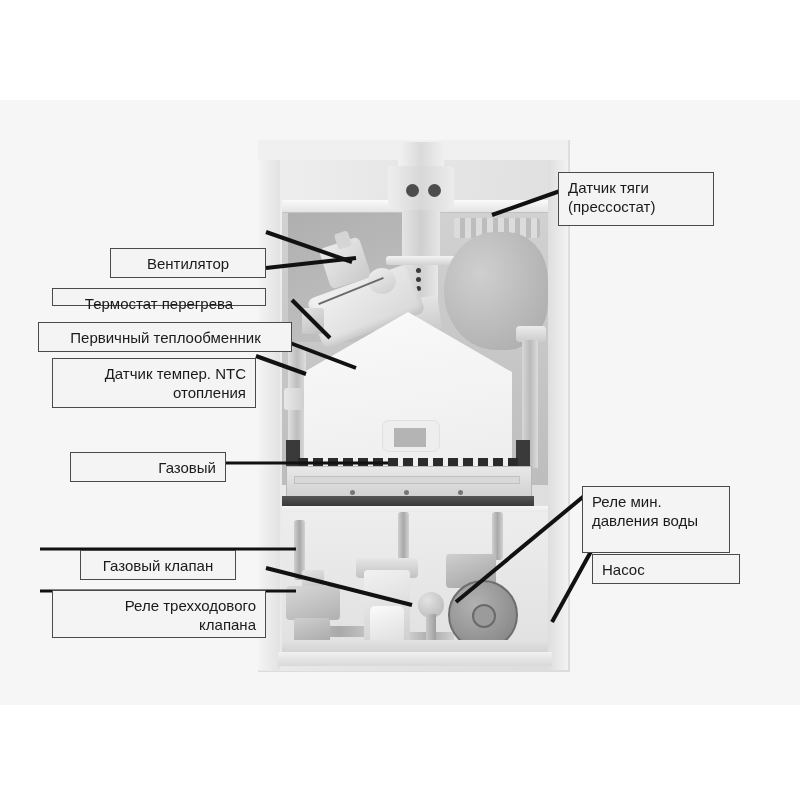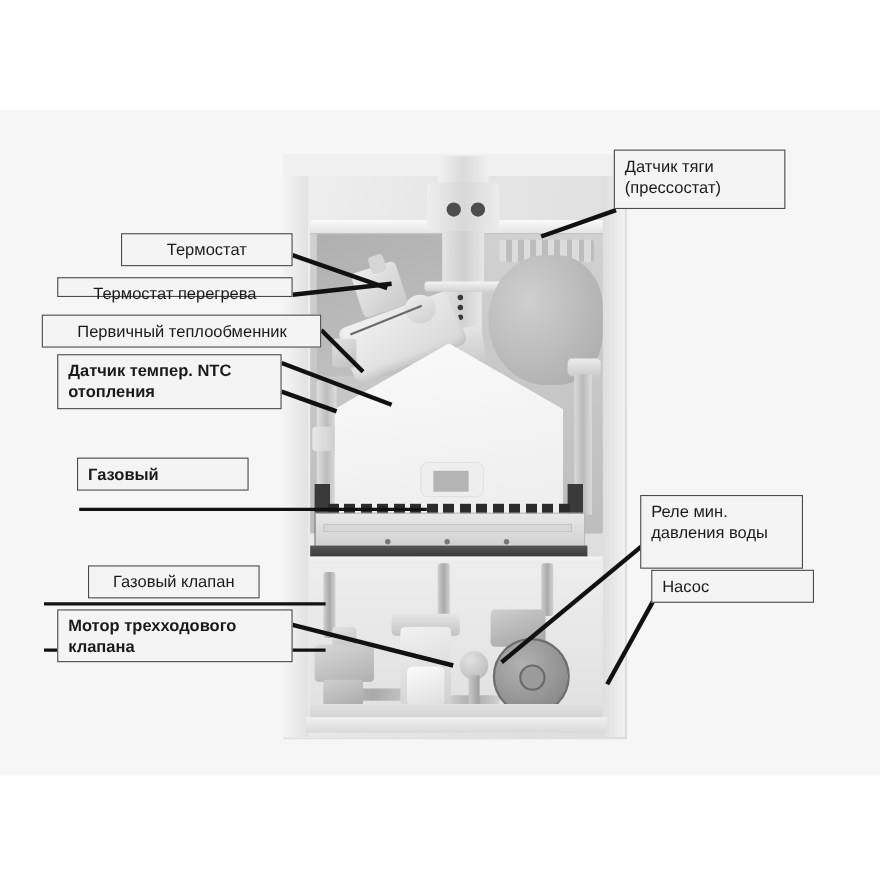--- a/index.html
+++ b/index.html
@@ -155,22 +155,22 @@
             border-radius:50%;}
   .pressure-stem{position:absolute;left:168px;top:474px;width:10px;height:30px;
             background:linear-gradient(90deg,#c9c9c9,#9e9e9e);}
 
   .bottom-cap{position:absolute;left:20px;top:512px;width:274px;height:14px;
             background:linear-gradient(180deg,#f1f1f1,#d9d9d9);}
 
   
   .label{position:absolute;background:#f4f4f4;border:1px solid #4a4a4a;
          color:#1a1a1a;font-size:15px;line-height:19px;
-         padding:5px 9px;box-sizing:border-box;white-space:pre-line;}
-  .label.r{text-align:left;font-weight:bold;}
+         padding:5px 9px;box-sizing:border-box;white-space:pre-line;margin-top:36px;}
+  .label.r{text-align:right;}
   .label.c{text-align:center;}
 
   
   svg.leads{position:absolute;left:0;top:0;width:800px;height:800px;
             pointer-events:none;}
 </style>
 </head>
 <body>
 
 <div id="stage">
@@ -273,34 +273,34 @@
     <line x1="266" y1="568" x2="412" y2="605" stroke="#111" stroke-width="4"></line>
 
     <line x1="584" y1="496" x2="456" y2="602" stroke="#111" stroke-width="4"></line>
 
     <line x1="594" y1="546" x2="552" y2="622" stroke="#111" stroke-width="4"></line>
   </svg>
 
   <div class="label" style="left:558px;top:136px;width:156px;height:54px;">Датчик тяги
 (прессостат)</div>
 
-  <div class="label c" style="left:110px;top:212px;width:156px;height:30px;">Термостат</div>
+  <div class="label c" style="left:110px;top:212px;width:156px;height:30px;">Вентилятор</div>
 
   <div class="label c" style="left:52px;top:252px;width:214px;height:18px;">Термостат перегрева</div>
 
   <div class="label c" style="left:38px;top:286px;width:254px;height:30px;padding-left:10px;">Первичный теплообменник</div>
 
   <div class="label r" style="left:52px;top:322px;width:204px;height:50px;">Датчик темпер. NTC
 отопления</div>
 
   <div class="label r" style="left:70px;top:416px;width:156px;height:30px;">Газовый</div>
 
   <div class="label c" style="left:80px;top:514px;width:156px;height:30px;">Газовый клапан</div>
 
-  <div class="label r" style="left:52px;top:554px;width:214px;height:48px;">Мотор трехходового
+  <div class="label r" style="left:52px;top:554px;width:214px;height:48px;">Реле трехходового
 клапана</div>
 
   <div class="label" style="left:582px;top:450px;width:148px;height:67px;">Реле мин.
 давления воды</div>
 
   <div class="label" style="left:592px;top:518px;width:148px;height:30px;">Насос</div>
 
 </div>
 
 </body></html>

